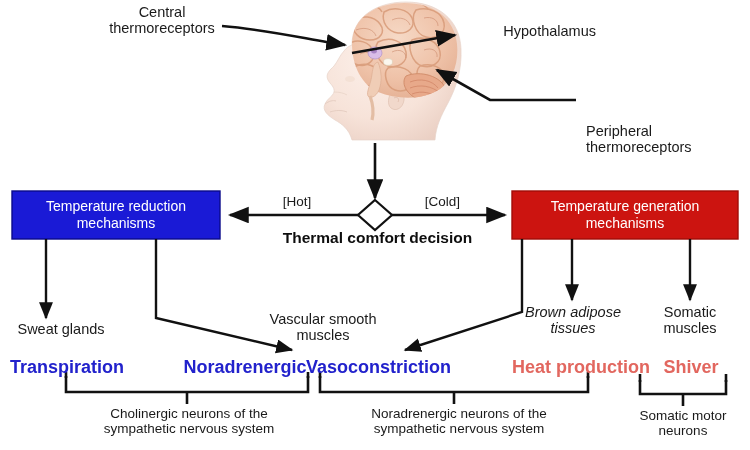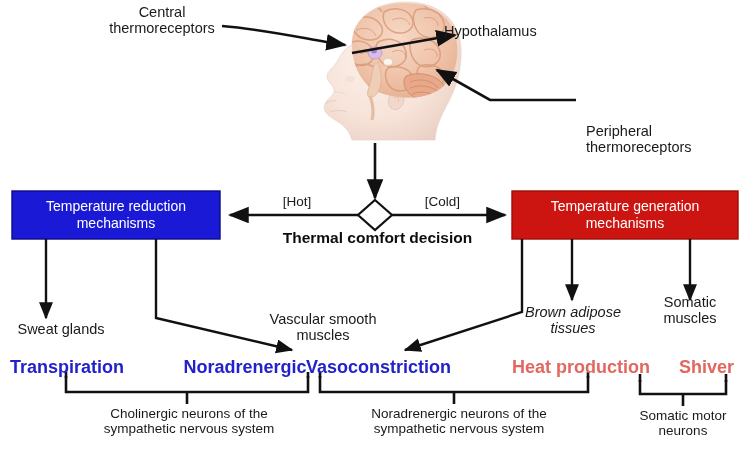--- a/index.html
+++ b/index.html
@@ -159,21 +159,21 @@
 
     <path d="M640,380 L640,394 L726,394 L726,380" fill="none" stroke="#111111" stroke-width="2.6"></path>
     <line x1="683" y1="394" x2="683" y2="406" stroke="#111111" stroke-width="2.6"></line>
     <line x1="640" y1="374" x2="640" y2="382" stroke="#111111" stroke-width="2.6"></line>
     <line x1="726" y1="374" x2="726" y2="382" stroke="#111111" stroke-width="2.6"></line>
   </svg>
 
   <div class="lbl plain" style="left:98px;top:5px;width:128px;">Central
 thermoreceptors</div>
 
-  <div class="lbl plain" style="left:444px;top:24px;width:140px;text-align:left;">Hypothalamus</div>
+  <div class="lbl plain" style="left:456px;top:24px;width:140px;text-align:right;">Hypothalamus</div>
 
   <div class="lbl plain" style="left:586px;top:88px;width:150px;text-align:left;margin-top:36px;">Peripheral
 thermoreceptors</div>
 
   <div class="lbl cond" style="left:272px;top:195px;width:50px;text-align:center;">[Hot]</div>
 
   <div class="lbl cond" style="left:415px;top:195px;width:55px;text-align:center;">[Cold]</div>
 
   <div class="lbl decision-label" style="left:255px;top:230px;width:245px;">Thermal comfort decision</div>
 
@@ -184,32 +184,32 @@
 mechanisms</div>
 
   <div class="lbl plain" style="left:0px;top:322px;width:122px;">Sweat glands</div>
 
   <div class="lbl plain" style="left:248px;top:312px;width:150px;white-space:pre-line;">Vascular smooth
 muscles</div>
 
   <div class="lbl plain" style="left:512px;top:305px;width:122px;white-space:pre-line;font-style:italic;">Brown adipose
 tissues</div>
 
-  <div class="lbl plain" style="left:645px;top:295px;width:90px;white-space:pre-line;">Somatic
+  <div class="lbl plain" style="left:645px;top:305px;width:90px;white-space:pre-line;">Somatic
 muscles</div>
 
   <div class="lbl effector blue-t" style="left:0px;top:358px;width:134px;">Transpiration</div>
 
   <div class="lbl effector blue-t" style="left:182px;top:358px;width:126px;">Noradrenergic</div>
 
   <div class="lbl effector blue-t" style="left:306px;top:358px;width:140px;">Vasoconstriction</div>
 
   <div class="lbl effector red-t" style="left:512px;top:358px;width:126px;">Heat production</div>
 
-  <div class="lbl effector red-t" style="left:648px;top:358px;width:86px;text-align:right;">Shiver</div>
+  <div class="lbl effector red-t" style="left:648px;top:358px;width:86px;">Shiver</div>
 
   <div class="lbl bracketlabel" style="left:54px;top:406px;width:270px;white-space:pre-line;">Cholinergic neurons of the
 sympathetic nervous system</div>
 
   <div class="lbl bracketlabel" style="left:326px;top:406px;width:266px;white-space:pre-line;">Noradrenergic neurons of the
 sympathetic nervous system</div>
 
   <div class="lbl bracketlabel" style="left:616px;top:408px;width:134px;white-space:pre-line;">Somatic motor
 neurons</div>
 

